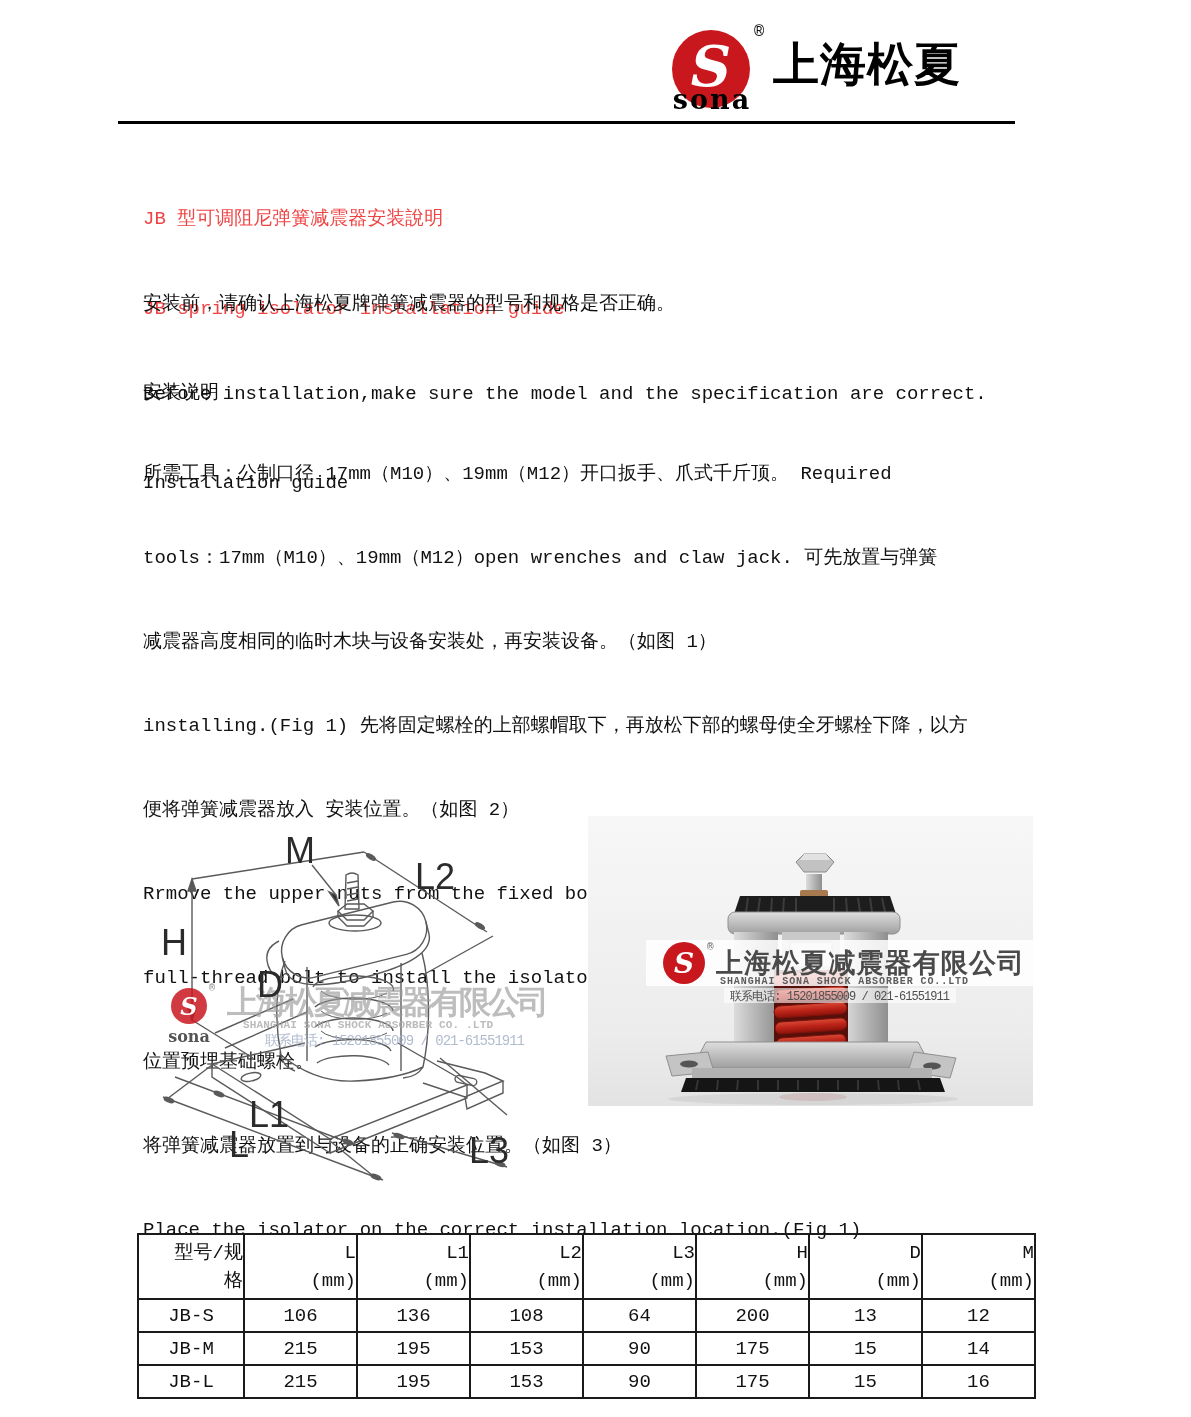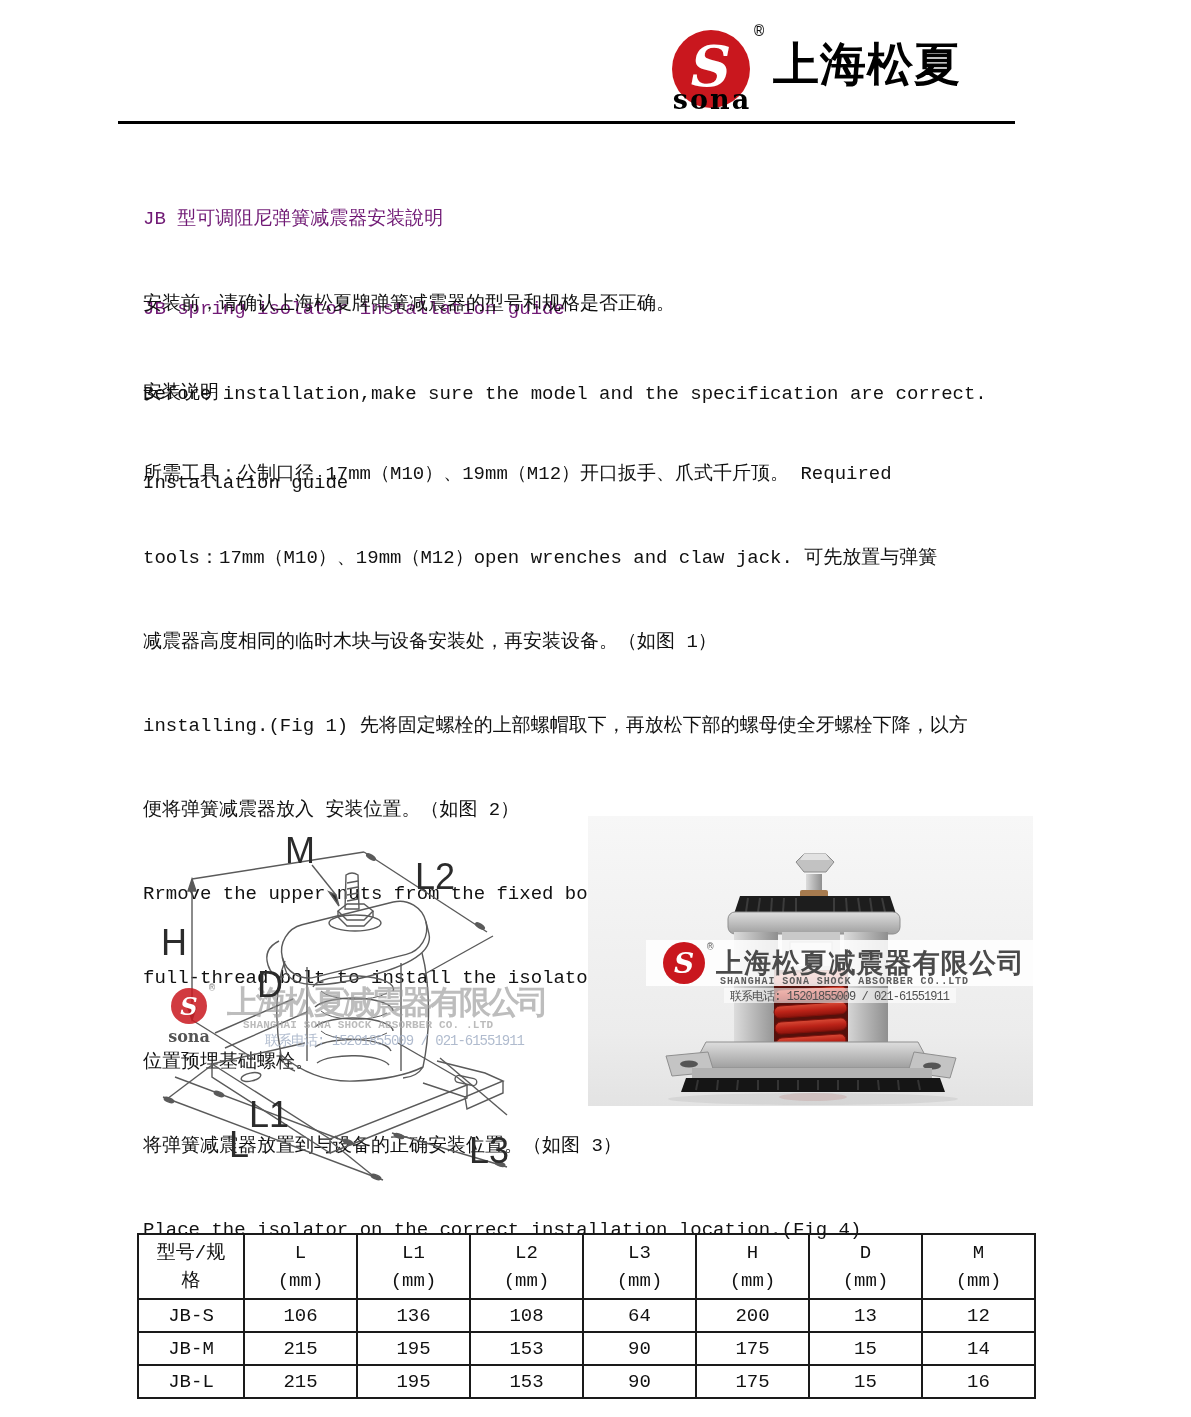--- a/index.html
+++ b/index.html
@@ -23,37 +23,37 @@
   .section-block{top:318px;}
   .body-block{top:404px;line-height:28px;}
   
   .fig-left{position:absolute;left:155px;top:815px;width:400px;height:380px;}
   .fig-right{position:absolute;left:588px;top:816px;width:445px;height:290px;}
   
   .spec-table{position:absolute;left:137px;top:1233px;border-collapse:collapse;table-layout:fixed;
         font-size:19px;color:#111;}
   .spec-table th,.spec-table td{border:2px solid #1a1a1a;text-align:center;vertical-align:middle;
         font-weight:normal;padding:0;}
-  .spec-table thead th{height:63px;line-height:28px;}
+  .spec-table thead th{height:63px;line-height:28px;text-align:right;}
   .spec-table tbody td{height:31px;}
 </style>
 </head>
 <body>
 
 <div class="page">
 
   <div class="brand-circle">
     <span class="s">S</span>
   </div>
   <div class="brand-reg">®</div>
   <div class="brand-sona">sona</div>
   <div class="brand-cjk">上海松夏</div>
   <div class="header-rule"></div>
 
-  <div class="tblock title-block" style="color:#701a75;">
+  <div class="tblock title-block" style="color:#ef4444;">
     <div>JB 型可调阻尼弹簧减震器安装說明</div>
     <div>JB spring isolator installation guide</div>
   </div>
 
   <div class="tblock intro-block">
     <div>安装前，请确认上海松夏牌弹簧减震器的型号和规格是否正确。</div>
     <div>Before installation,make sure the model and the specification are correct.</div>
   </div>
 
   <div class="tblock section-block">
@@ -64,21 +64,21 @@
   <div class="tblock body-block">
     <div>所需工具：公制口径 17mm（M10）、19mm（M12）开口扳手、爪式千斤顶。 Required</div>
     <div>tools：17mm（M10）、19mm（M12）open wrenches and claw jack. 可先放置与弹簧</div>
     <div>减震器高度相同的临时木块与设备安装处，再安装设备。（如图 1）</div>
     <div>installing.(Fig 1) 先将固定螺栓的上部螺帽取下，再放松下部的螺母使全牙螺栓下降，以方</div>
     <div>便将弹簧减震器放入 安装位置。（如图 2）</div>
     <div>Rrmove the upper nuts from the fixed bolt.Loosen the lower nuts to descend the</div>
     <div>full-thread bolt to install the isolator.(Fig 2) 根据螺栓固定孔的位置，与安装</div>
     <div>位置预埋基础螺栓。</div>
     <div>将弹簧减震器放置到与设备的正确安装位置。（如图 3）</div>
-    <div>Place the isolator on the correct installation location.(Fig 4)</div>
+    <div>Place the isolator on the correct installation location.(Fig 1)</div>
   </div>
 
   <div class="fig-left">
     <svg viewBox="0 0 400 380" width="400" height="380">
       <g stroke="#5a5a5a" stroke-width="1.4" fill="none">
 
         <line x1="37" y1="64" x2="37" y2="205"></line>
         <path d="M37,64 l-4,12 l8,0 z" fill="#5a5a5a"></path>
         <path d="M37,205 l-4,-12 l8,0 z" fill="#5a5a5a"></path>
         <line x1="37" y1="64" x2="209" y2="37"></line>

